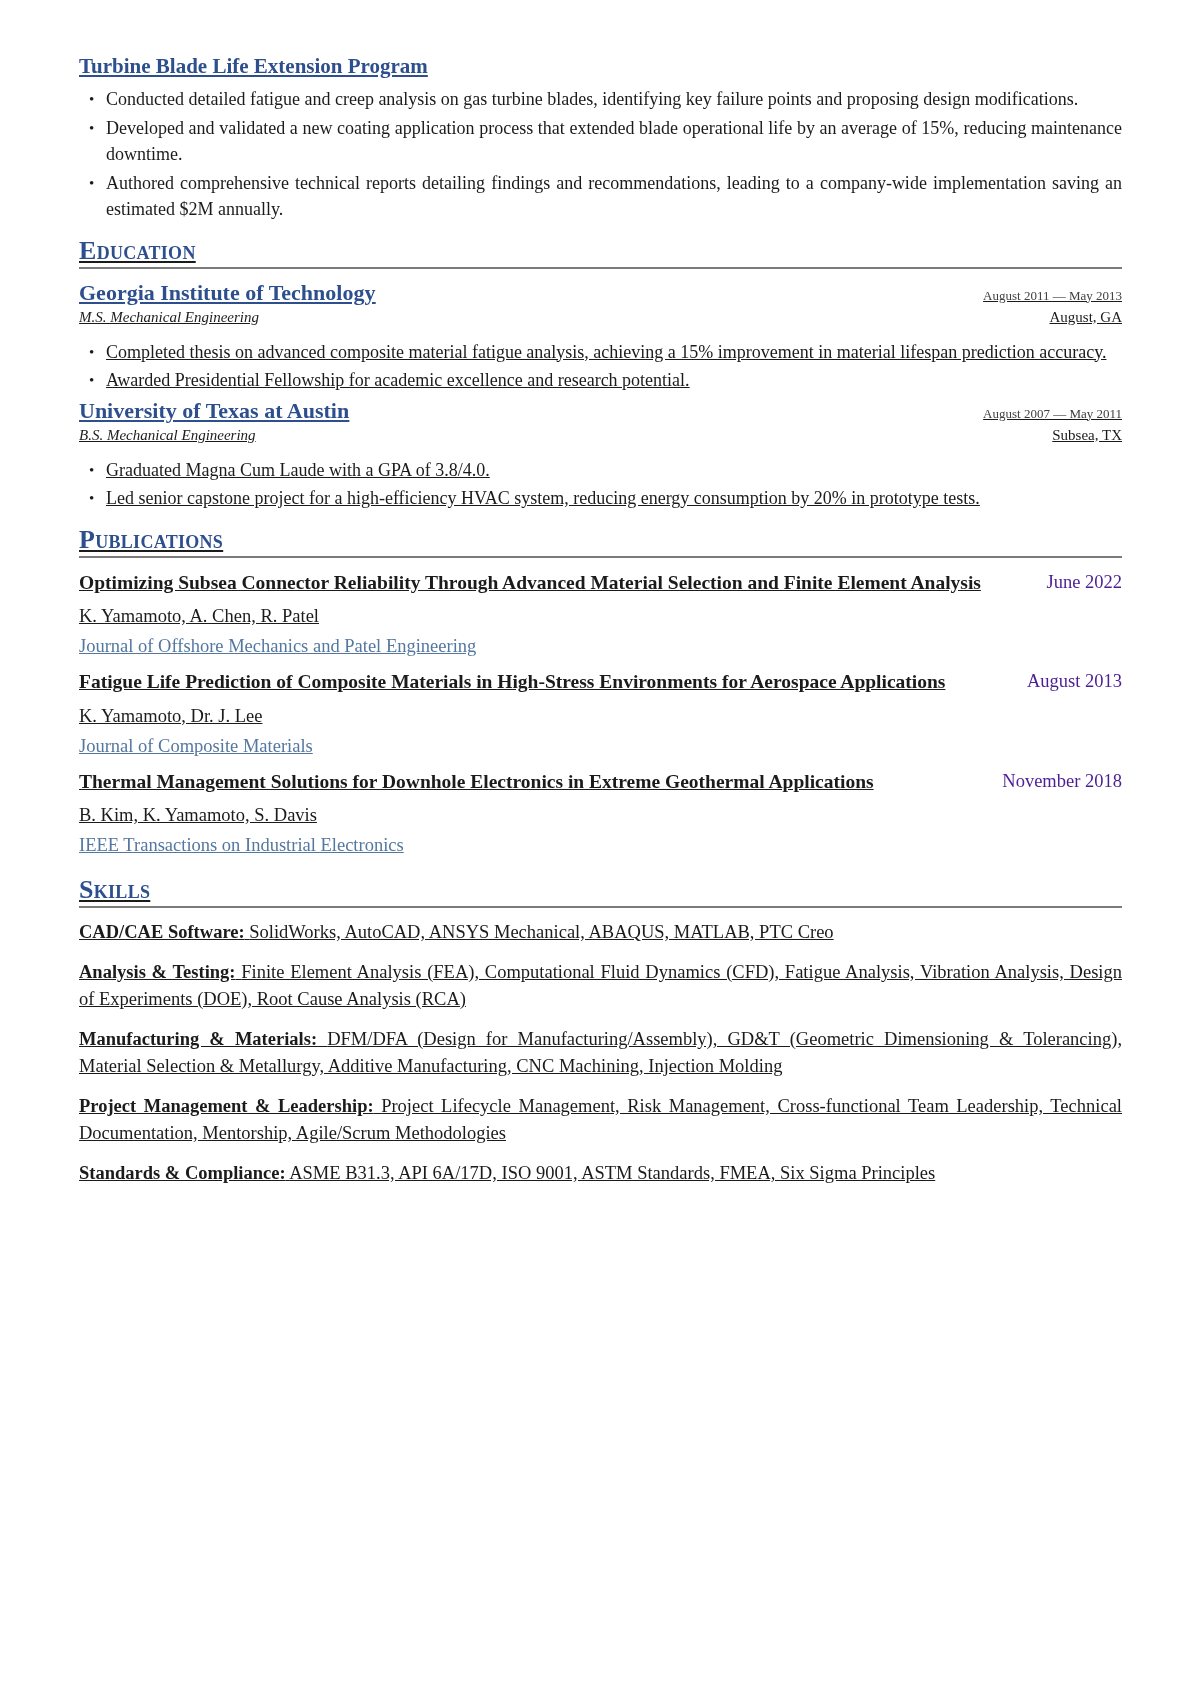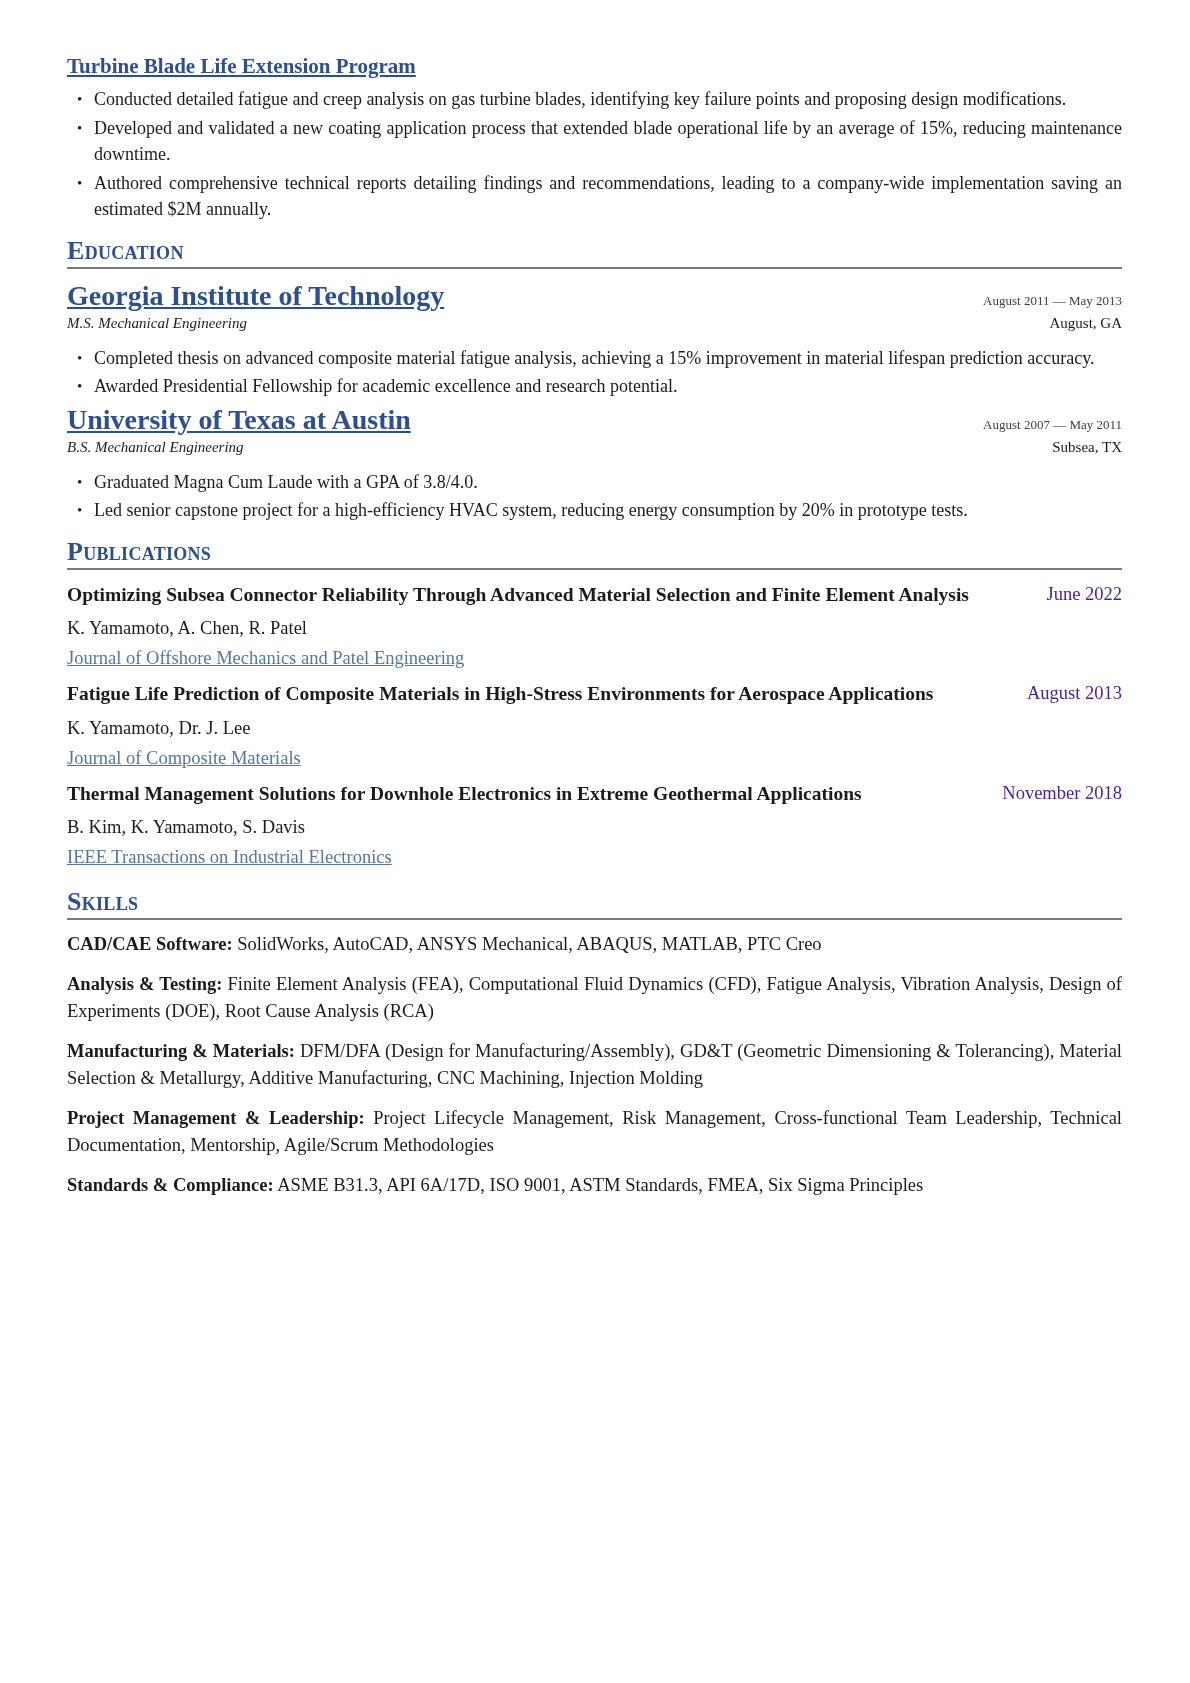--- a/index.html
+++ b/index.html
@@ -3,54 +3,54 @@
 <meta charset="utf-8">
 <style>
   * { margin:0; padding:0; box-sizing:border-box; }
   html,body { background:#ffffff; }
   body {
     width:1190px; height:1683px;
     font-family:"Liberation Serif","DejaVu Serif",serif;
     color:#1b1b1b;
     overflow:hidden;
   }
-  .page { padding:54px 68px 0 67px; }
+  .page { padding:54px 68px 0 67px;margin-left:12px; }
 
   
   .project-title {
     color:#2d4f8e; font-weight:bold; font-size:21px;
     text-decoration:underline; display:inline-block;
     margin-bottom:7px;
   }
 
   
   ul.bullets { list-style:none; text-align:justify; margin:0 0 4px 0; }
   ul.bullets li {
     position:relative; padding-left:27px;
     font-size:18px; line-height:26.5px; margin-bottom:2px;
   }
   ul.bullets li .bullet {
     position:absolute; left:10px; top:0; font-size:15px;
   }
 
   
-  .section { margin-top:13px; }
+  .section { margin-top:13px;text-decoration:underline; }
   .section-heading {
     font-variant:small-caps; color:#2d4f8e; font-weight:bold;
     font-size:26px; line-height:30px; letter-spacing:0.3px;
   }
   hr.section-rule {
     border:none; border-top:2.5px solid #7b7b7b;
     margin:1px 0 11px 0;
   }
 
   
   .entry-head { display:flex; justify-content:space-between; align-items:baseline; }
   .institution {
-    color:#2d4f8e; font-weight:bold; font-size:28px;
+    color:#2d4f8e; font-weight:bold; font-size:22px;
     text-decoration:underline;
   }
   .entry-dates { color:#404040; font-size:13px; white-space:nowrap; }
   .degree-line {
     display:flex; justify-content:space-between; align-items:baseline;
     font-size:15px; margin-top:3px;
   }
   .degree { font-style:italic; }
   .edu-entry .bullets { margin-top:13px; }
 

